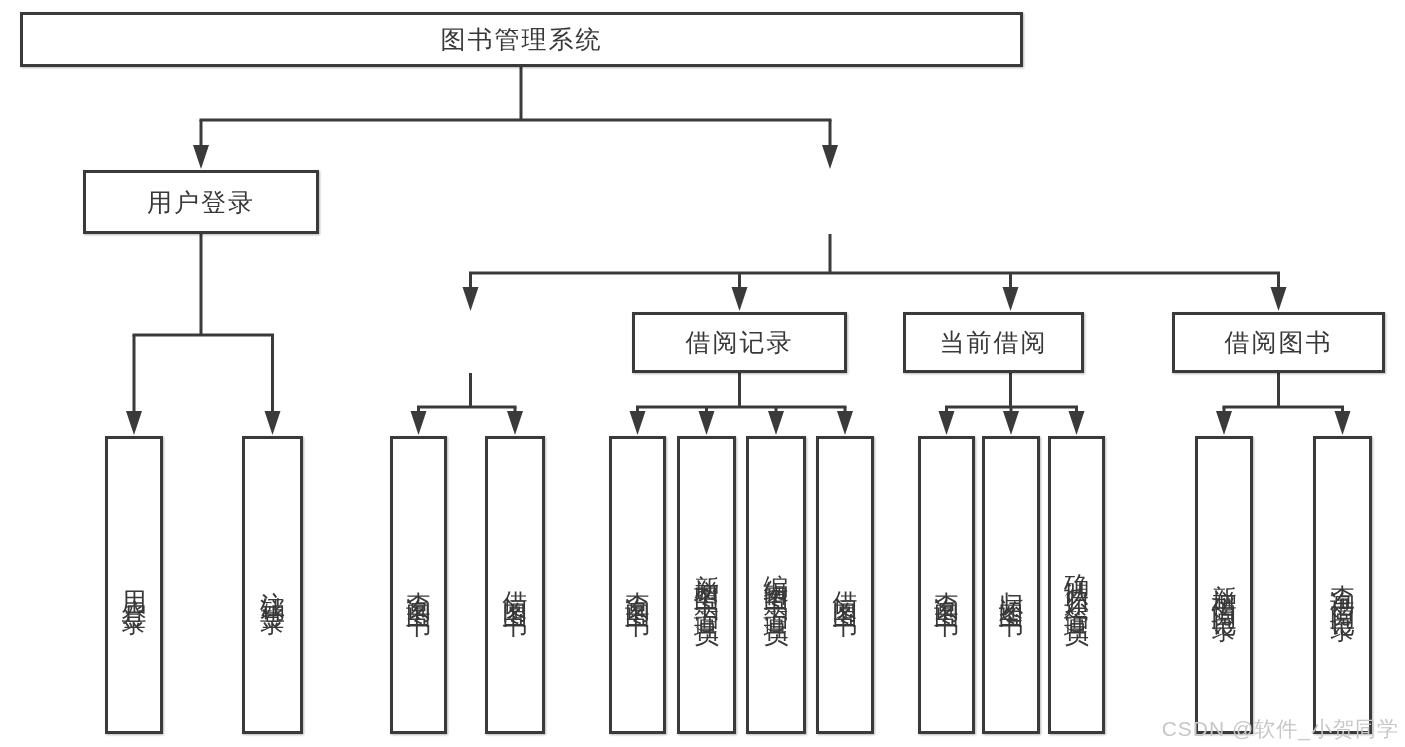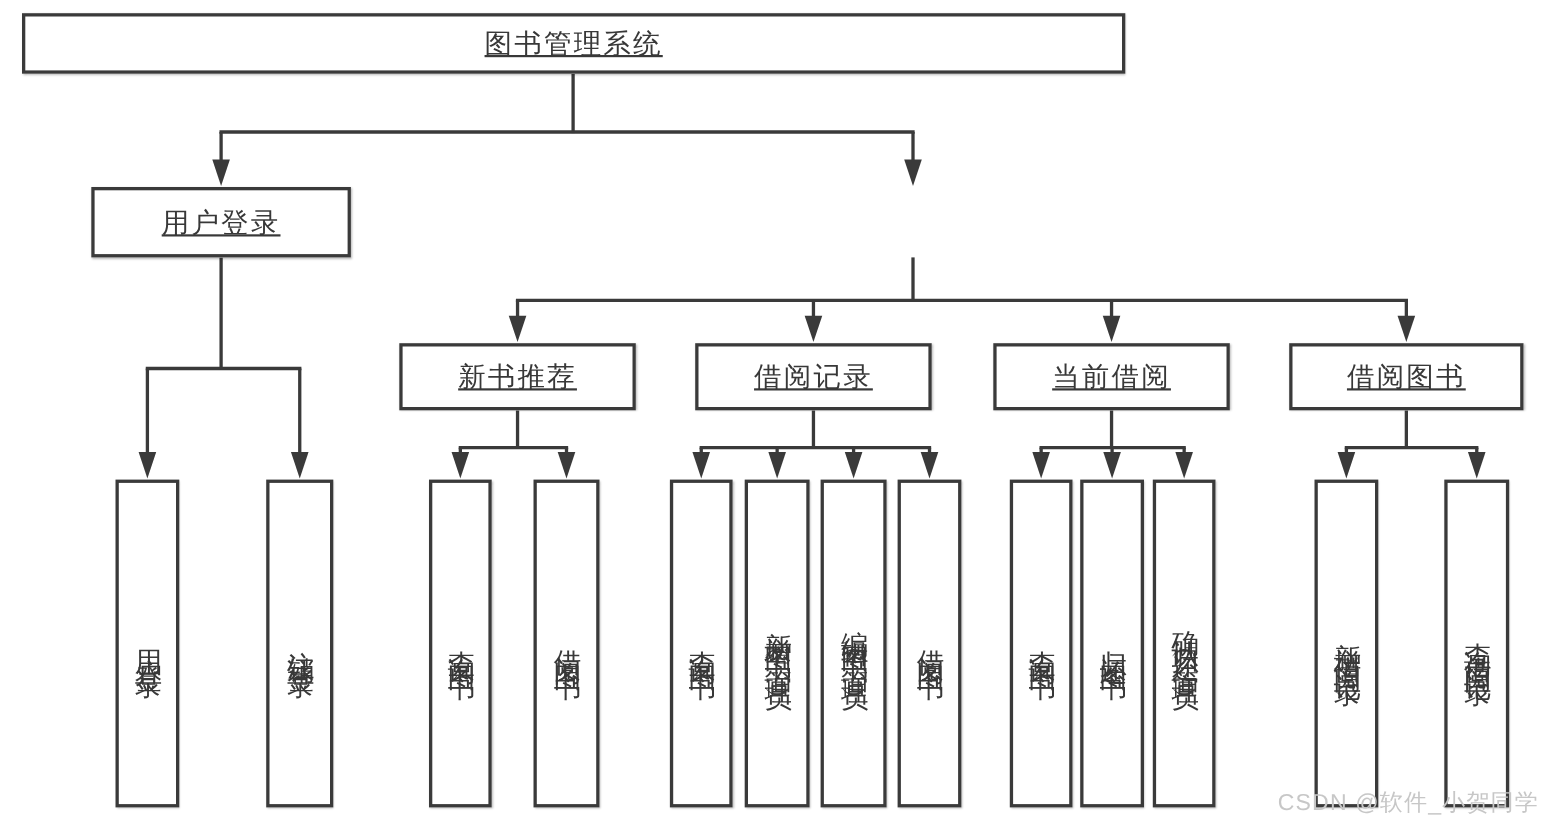--- a/index.html
+++ b/index.html
@@ -18,21 +18,21 @@
   #wires{position:absolute;left:0;top:0;width:1405px;height:747px;pointer-events:none;}
   #wires line{stroke:var(--line);stroke-width:3;}
   #wires polygon{fill:var(--line);}
   .node{
     position:absolute;box-sizing:border-box;
     border:3px solid var(--line);background:#fff;
     display:flex;align-items:center;justify-content:center;
     box-shadow:1px 1px 2px rgba(0,0,0,.28);
   }
   .node .hlabel{
-    font-size:25px;color:var(--text);letter-spacing:2px;white-space:nowrap;text-decoration:underline;
+    font-size:25px;color:var(--text);letter-spacing:2px;white-space:nowrap;
   }
   .node .vlabel{
     writing-mode:vertical-rl;text-orientation:mixed;
     font-size:25px;color:var(--text);letter-spacing:7px;line-height:1;
   }
   .watermark{
     position:absolute;right:6px;bottom:4px;z-index:5;
     font-size:21px;color:var(--wm);letter-spacing:1px;white-space:nowrap;text-align:center;
   }
 </style>
@@ -111,27 +111,24 @@
   </svg>
 
   <div class="node" style="left:20px;top:12px;width:1003px;height:55px">
     <span class="hlabel">图书管理系统</span>
   </div>
 
   <div class="node" style="left:83px;top:170px;width:236px;height:64px">
     <span class="hlabel">用户登录</span>
   </div>
 
-  <div class="node" style="left:363px;top:312px;width:215px;height:61px">
-    <span class="hlabel">新书推荐</span>
-  </div>
   <div class="node" style="left:632px;top:312px;width:215px;height:61px">
     <span class="hlabel">借阅记录</span>
   </div>
-  <div class="node" style="left:903px;top:312px;width:215px;height:61px">
+  <div class="node" style="left:903px;top:312px;width:181px;height:61px">
     <span class="hlabel">当前借阅</span>
   </div>
   <div class="node" style="left:1172px;top:312px;width:213px;height:61px">
     <span class="hlabel">借阅图书</span>
   </div>
 
   <div class="node" style="left:105px;top:436px;width:58px;height:298px">
     <span class="vlabel">用户登录</span>
   </div>
   <div class="node" style="left:242px;top:436px;width:61px;height:298px">

